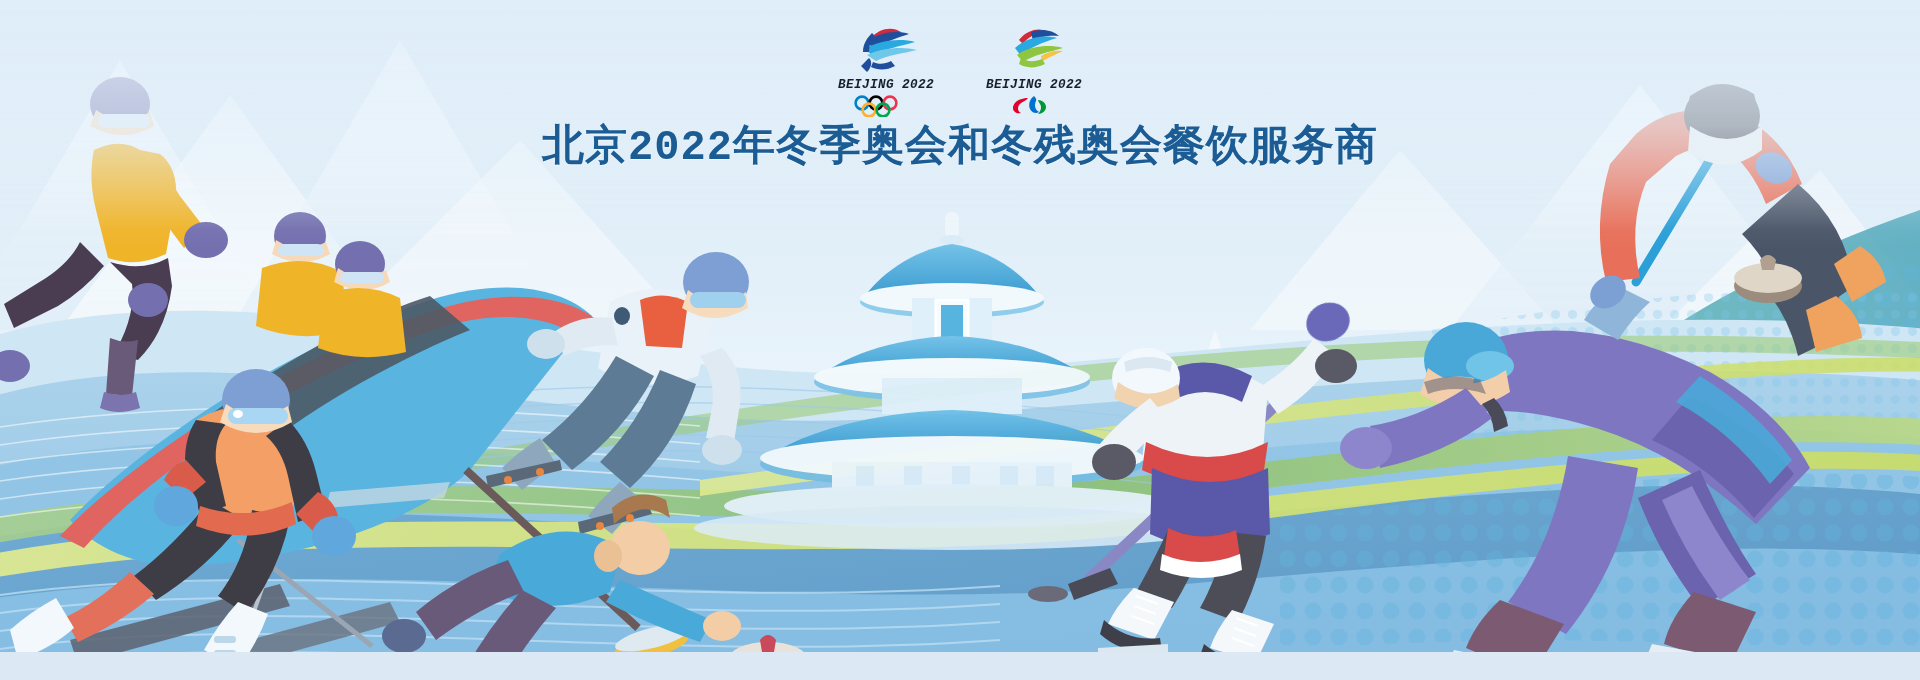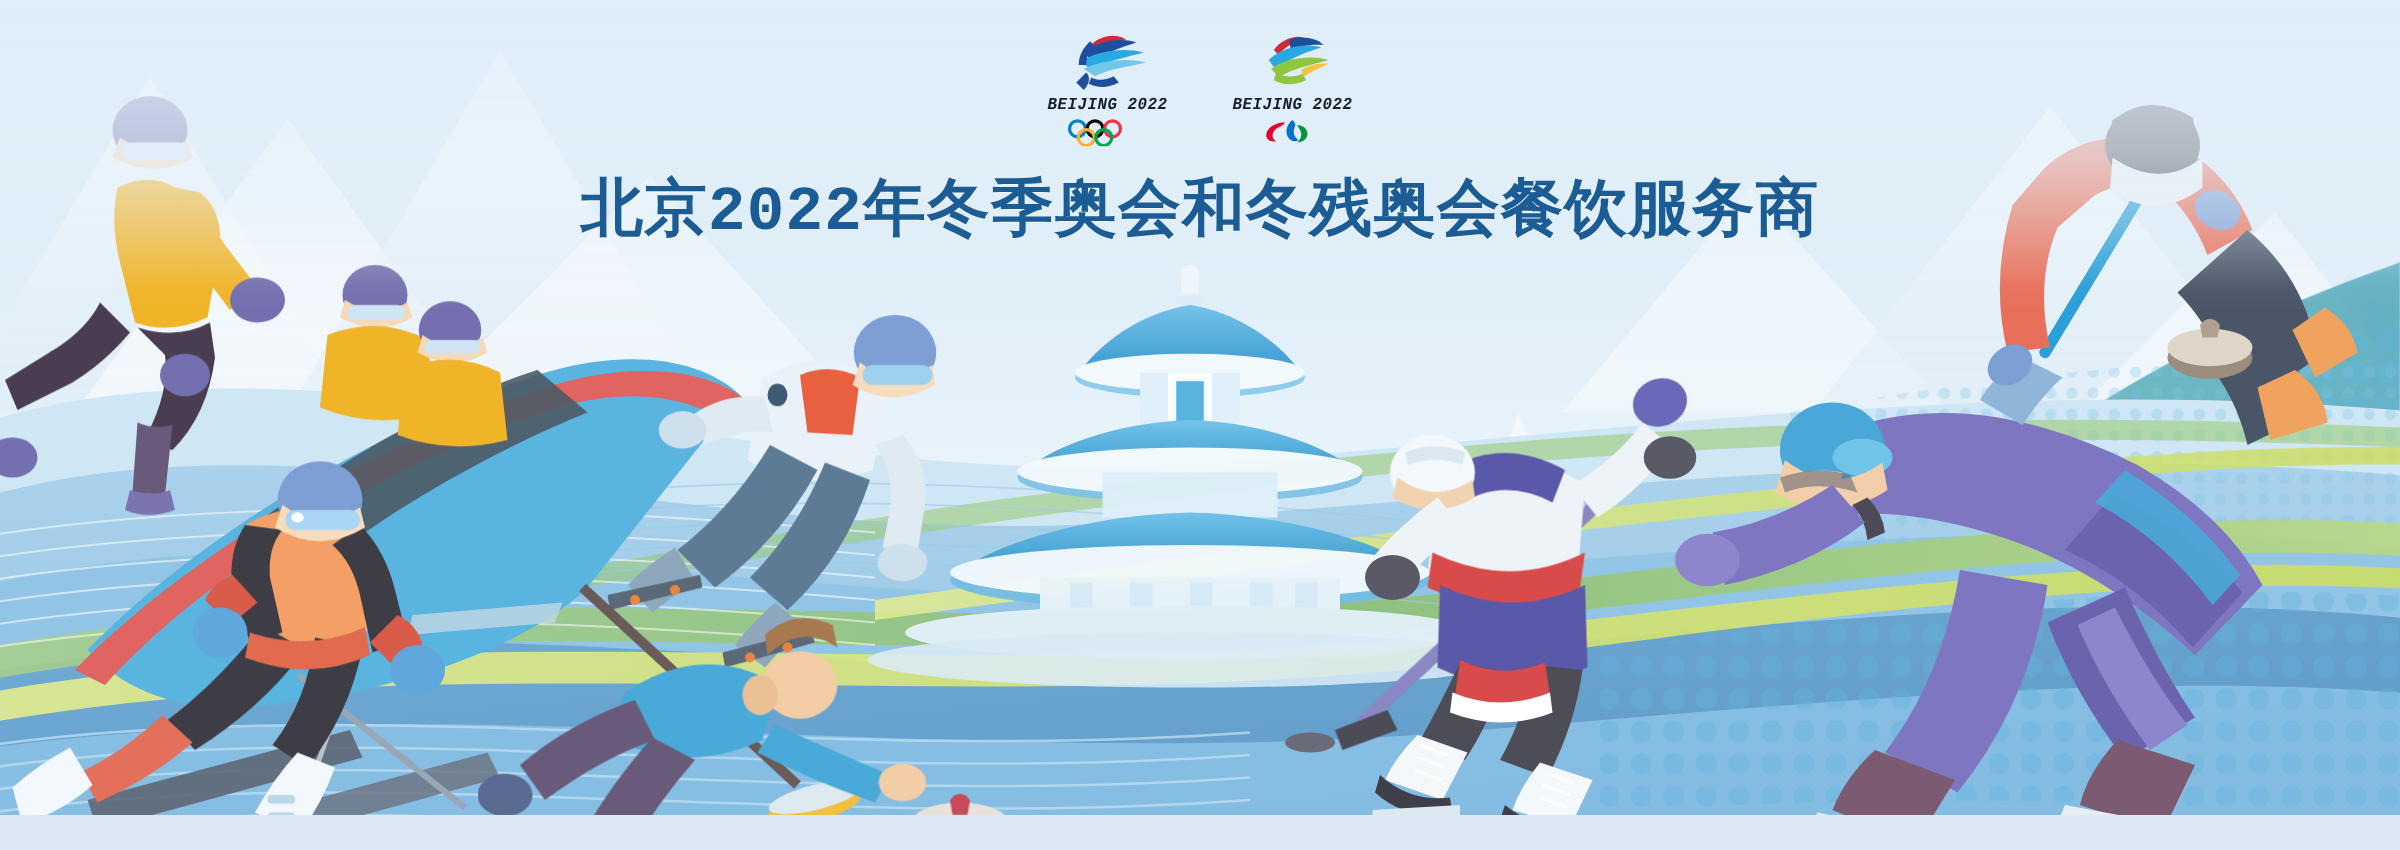--- a/index.html
+++ b/index.html
@@ -20,21 +20,21 @@
   #logos{display:flex;gap:44px;align-items:flex-start;margin-top:22px;pointer-events:auto;}
   .logo{width:104px;display:flex;flex-direction:column;align-items:center;}
   .logo .mark{height:52px;display:flex;align-items:flex-end;justify-content:center;}
   .logo .wordmark{
     font-style:italic;font-weight:bold;font-size:13.5px;letter-spacing:.4px;
     color:#16202c;margin-top:3px;white-space:nowrap;transform:scaleX(.94);
   }
   .logo .emblem{height:22px;margin-top:3px;display:flex;align-items:center;justify-content:center;}
 
   #page-title{
-    margin-top:16px;font-size:50px;font-weight:bold;letter-spacing:1px;
+    margin-top:0;font-size:42px;font-weight:bold;letter-spacing:1px;
     color:#1b5c94;text-shadow:0 1px 0 rgba(255,255,255,.45);
     white-space:nowrap;pointer-events:auto;
   }
 
   
   #topfade{position:absolute;left:0;top:0;width:1920px;height:230px;z-index:55;
     background:linear-gradient(180deg,rgba(222,237,249,.86) 0%,rgba(226,240,250,.55) 55%,rgba(230,242,250,0) 100%);
     pointer-events:none;}
 </style>
 </head>

